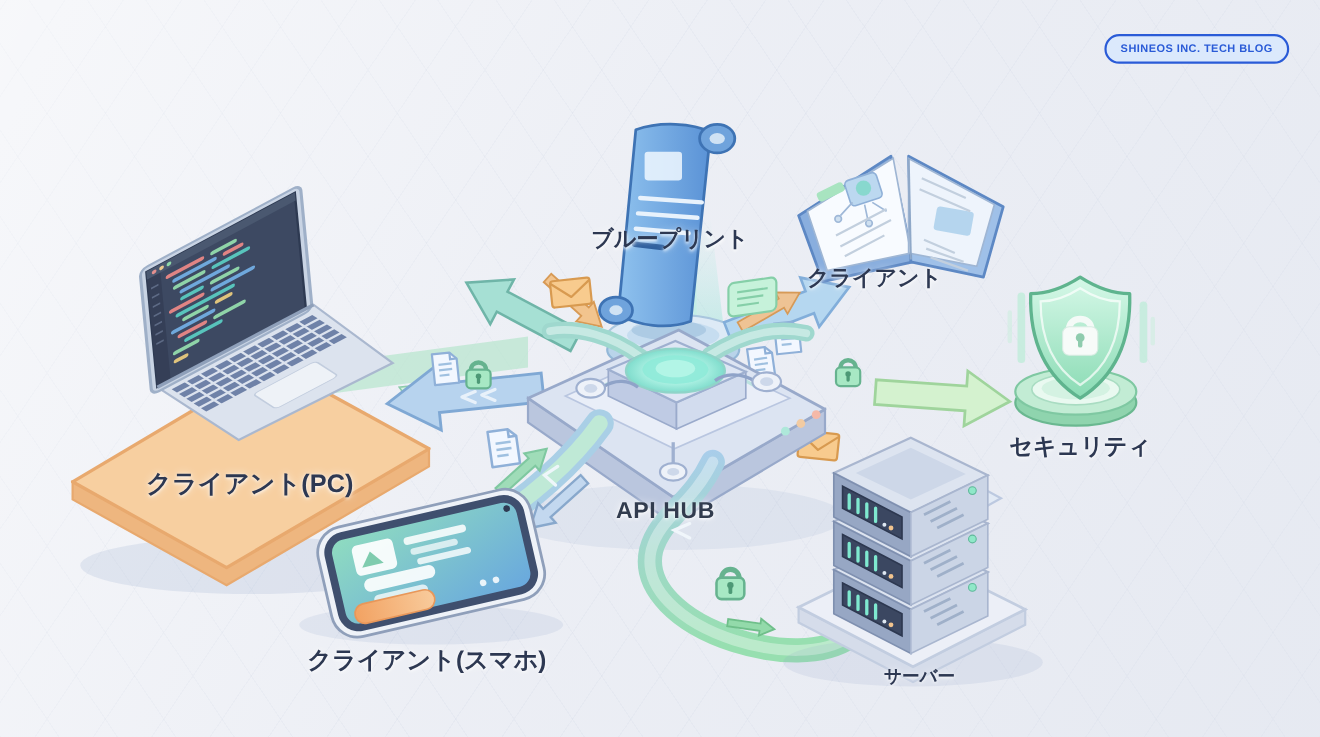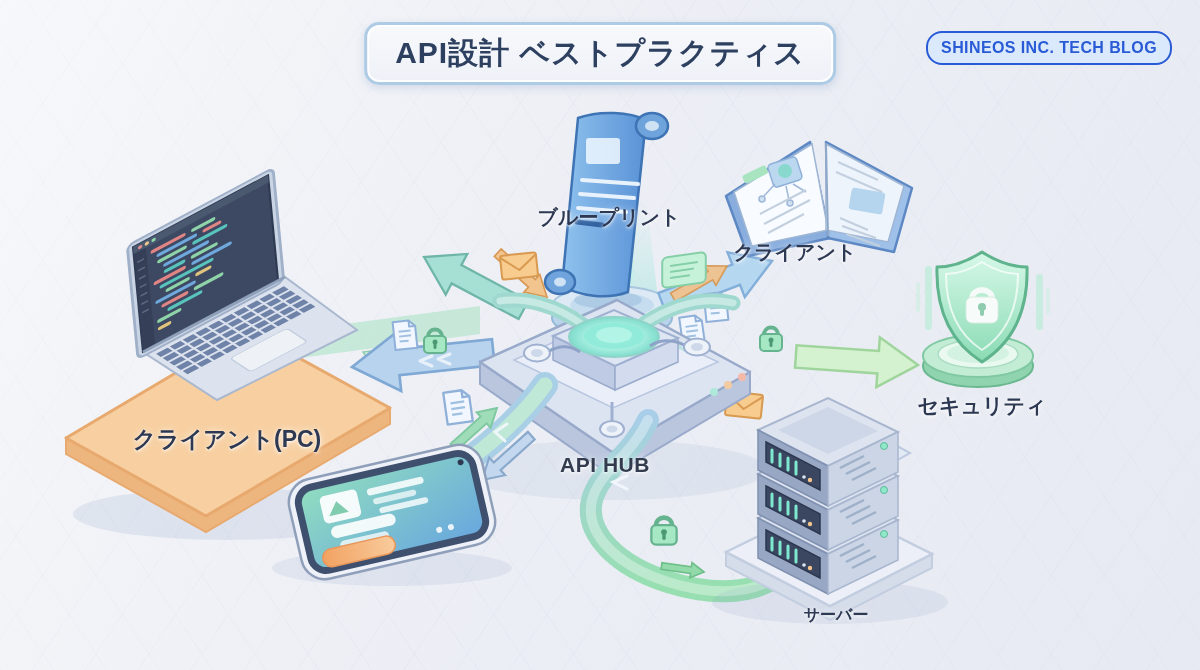--- a/index.html
+++ b/index.html
@@ -16,21 +16,21 @@
     white-space:nowrap;font-size:21px;
     text-shadow:0 1px 3px rgba(255,255,255,.95),0 0 8px rgba(255,255,255,.7);}
   .label.small{font-size:20px;}
   #title-box{position:absolute;left:50%;top:22px;transform:translateX(-50%);
     padding:8px 28px;border:3px solid #aecbe6;border-radius:15px;
     background:linear-gradient(#f7f9fc,#eef1f7);
     box-shadow:0 3px 8px rgba(100,130,180,.22), inset 0 0 0 2px #ffffff;}
   #title-box span{font-size:30px;font-weight:700;color:#2e4060;letter-spacing:1px;}
   #blog-badge{position:absolute;top:31px;right:28px;padding:6px 13px;
     border:2.5px solid #2a5bd7;border-radius:16px;background:#dbe9fc;
-    color:#2a5bd7;font-size:16px;font-weight:700;letter-spacing:.4px;text-align:right;}
+    color:#2a5bd7;font-size:10px;font-weight:700;letter-spacing:.4px;text-align:right;}
 </style>
 </head>
 <body>
 
 <div id="stage">
 
 <svg id="scene" width="1200" height="670" viewBox="0 0 1200 670" xmlns="http://www.w3.org/2000/svg">
   <defs>
     <linearGradient id="beamGrad" x1="0" y1="0" x2="0" y2="1">
       <stop offset="0" stop-color="#a0ebdc" stop-opacity="0"></stop>
@@ -308,25 +308,23 @@
     <polygon points="726,552 828,502 932,554 830,606" fill="#eceff7" stroke="#c2cde0" stroke-width="2.5"></polygon>
     <g>
       <use href="#srv" y="88"></use>
       <use href="#srv" y="44"></use>
       <use href="#srv" y="0"></use>
     </g>
   </g>
 
 </svg>
 
-<div id="title-box">
-  <span>API設計 ベストプラクティス</span>
-</div>
 <div id="blog-badge">SHINEOS INC. TECH BLOG</div>
 
 <div class="label small" style="left:609px;top:204px;">ブループリント</div>
 <div class="label small" style="left:795px;top:239px;">クライアント</div>
 <div class="label" style="left:982px;top:392px;">セキュリティ</div>
 <div class="label" style="left:227px;top:424px;font-size:23px;">クライアント(PC)</div>
 <div class="label" style="left:605px;top:453px;letter-spacing:.5px;color:#323c4e;">API HUB</div>
+<div class="label" style="left:388px;top:585px;font-size:22px;">クライアント(スマホ)</div>
 <div class="label" style="left:836px;top:605px;font-size:16px;">サーバー</div>
 
 </div>
 
 </body></html>

